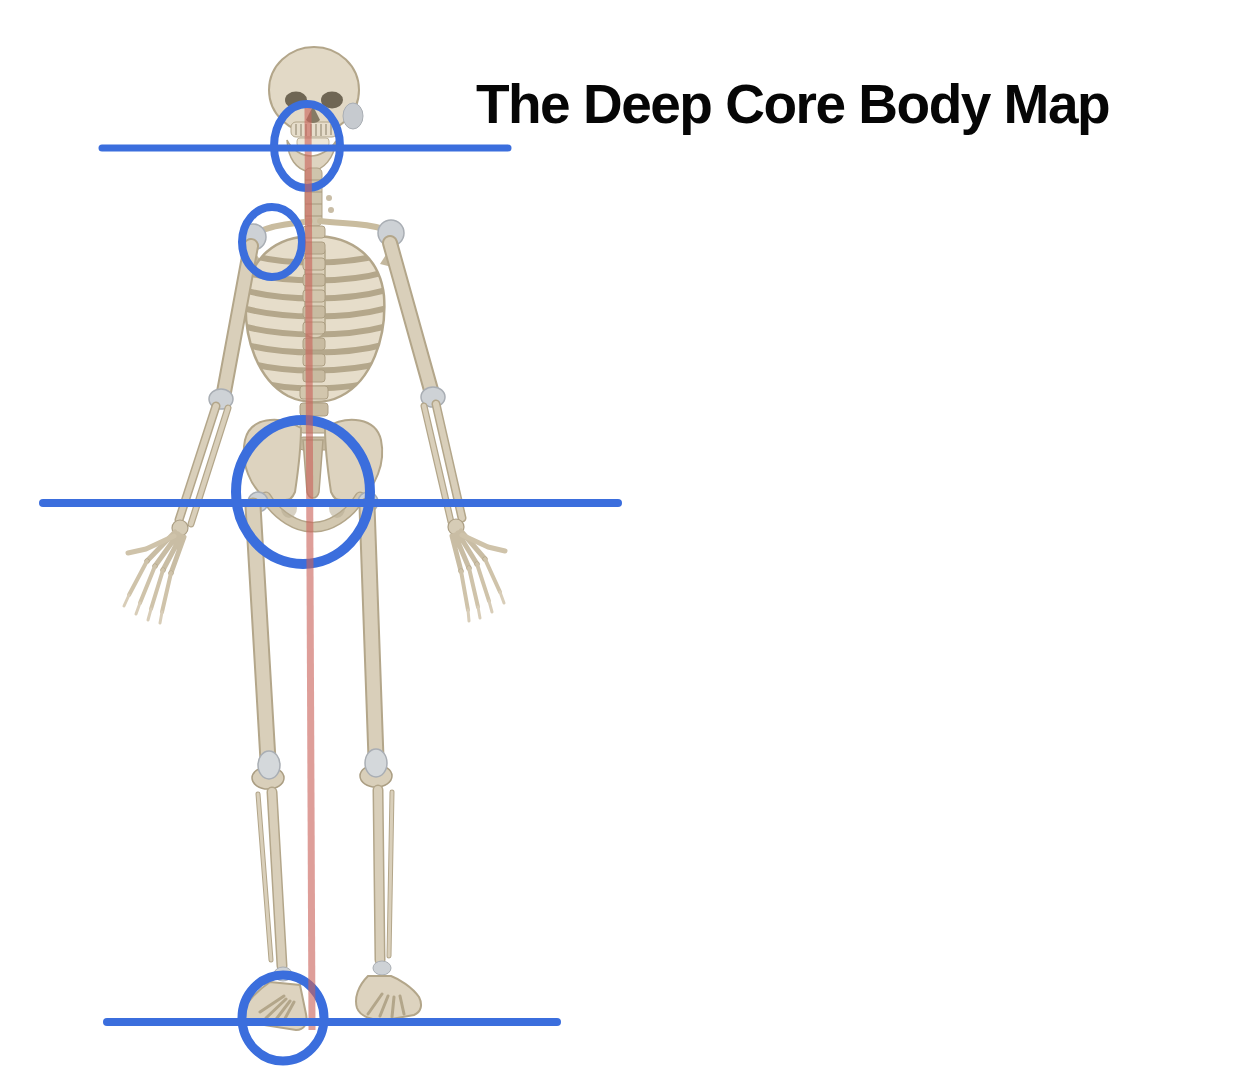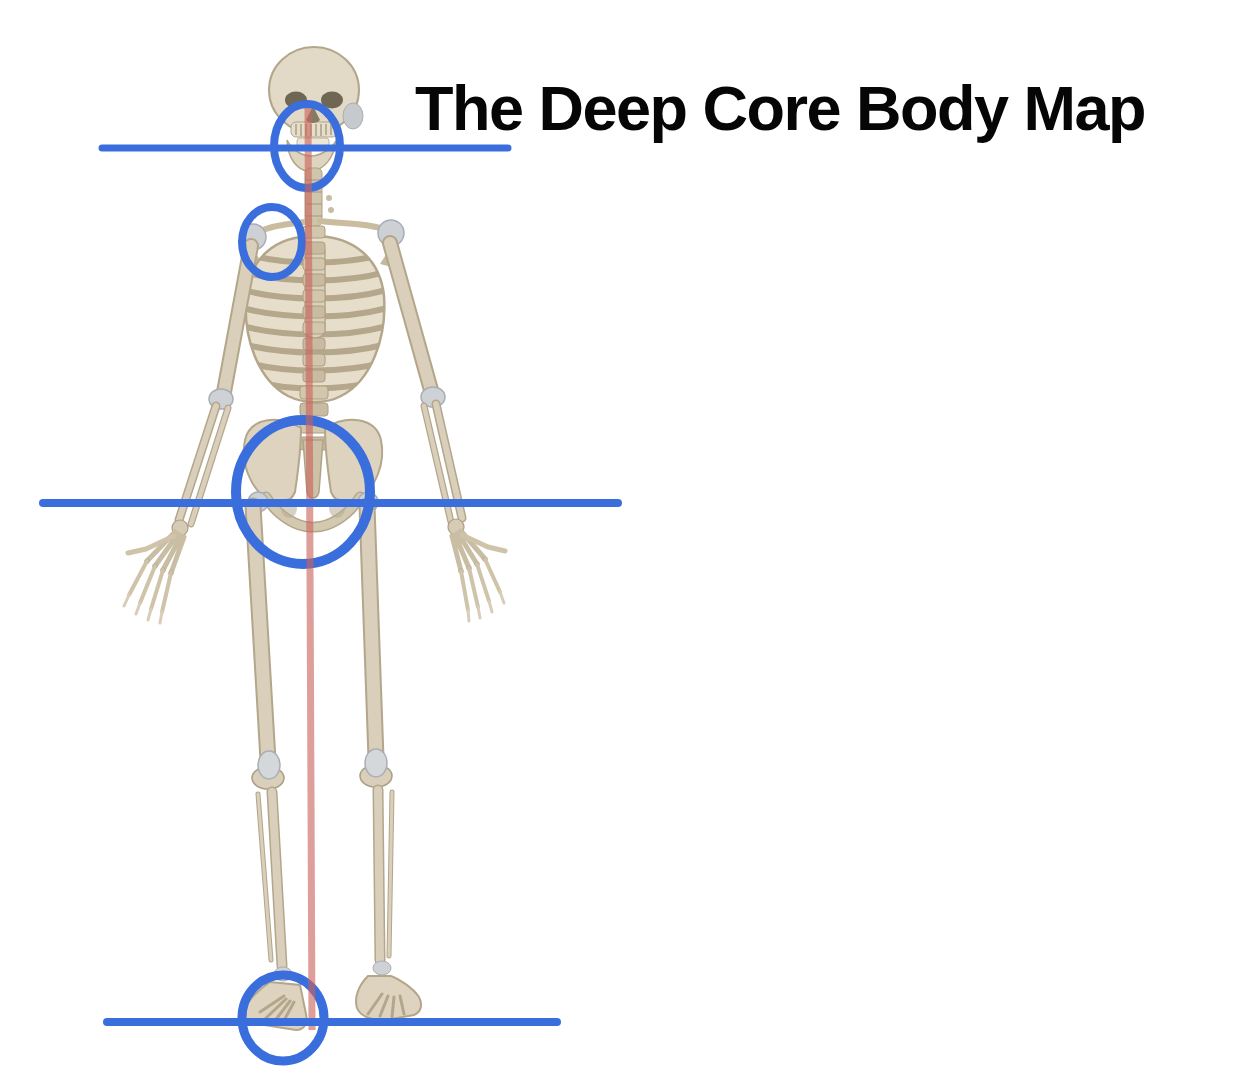--- a/index.html
+++ b/index.html
@@ -6,21 +6,22 @@
   .canvas{
     position:relative;
     width:1235px;height:1077px;
     background:var(--bg,#fff);
     overflow:hidden;
     font-family:"Liberation Sans", sans-serif;
   }
   .title{
     position:absolute;
     left:415px;top:72px;width:755px;
-    font-size:63px;font-weight:700;
+    text-align:center;
+    font-size:55px;font-weight:700;
     letter-spacing:-1.5px;
     color:var(--ink,#060606);
     white-space:nowrap;
   }
   svg.scene{position:absolute;left:0;top:0;}
   .blue-circle{fill:none;stroke:var(--blue,#3b6edd);}
   .blue-line{stroke:var(--blue,#3b6edd);stroke-linecap:round;}
   .red-line{stroke:var(--red,#c9625a);stroke-opacity:.62;stroke-linecap:butt;}
 </style>
 </head>

